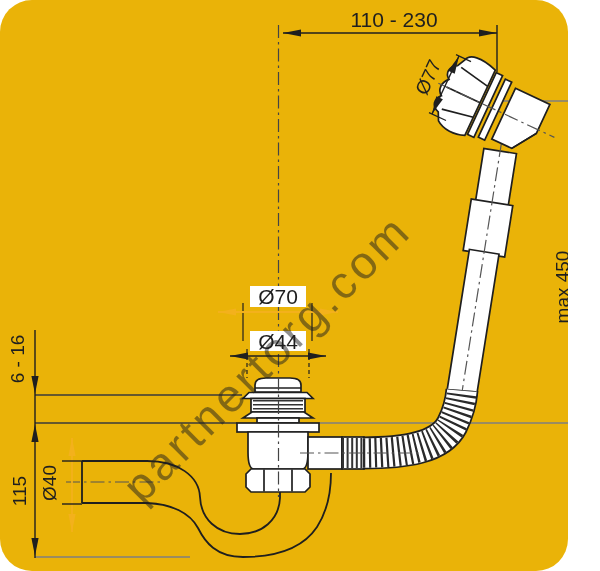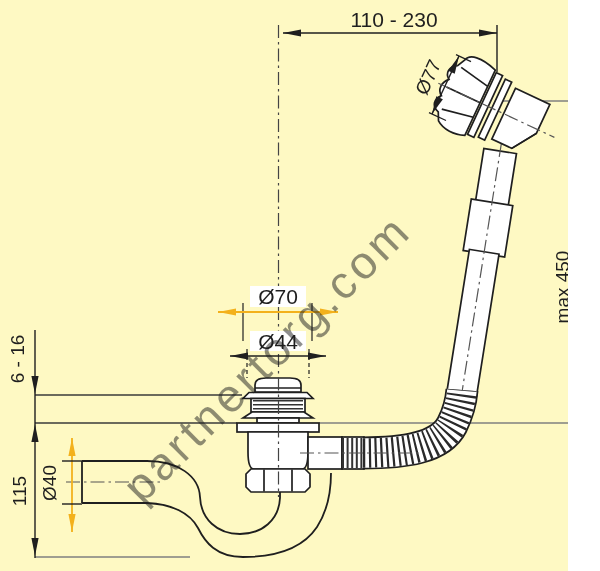--- a/index.html
+++ b/index.html
@@ -1,17 +1,17 @@
 <!DOCTYPE html>
 <html><head>
 <meta charset="utf-8">
 <style>
   html,body{margin:0;padding:0;background:#ffffff;}
-  #stage{position:relative;width:568px;height:571px;background:#fef9c3;overflow:hidden;
-         font-family:"Liberation Sans", sans-serif;}
+  #stage{position:relative;width:568px;height:571px;background:#eab308;overflow:hidden;
+         font-family:"Liberation Sans", sans-serif;border-radius:32px;}
   svg{display:block;}
   text{font-family:"Liberation Sans", sans-serif;fill:#1f1f1f;}
   .dimtxt{font-size:21px;}
   .sidetxt{font-size:19px;}
 </style>
 </head>
 <body>
 
 <div id="stage">
 <svg width="600" height="571" viewBox="0 0 600 571">

